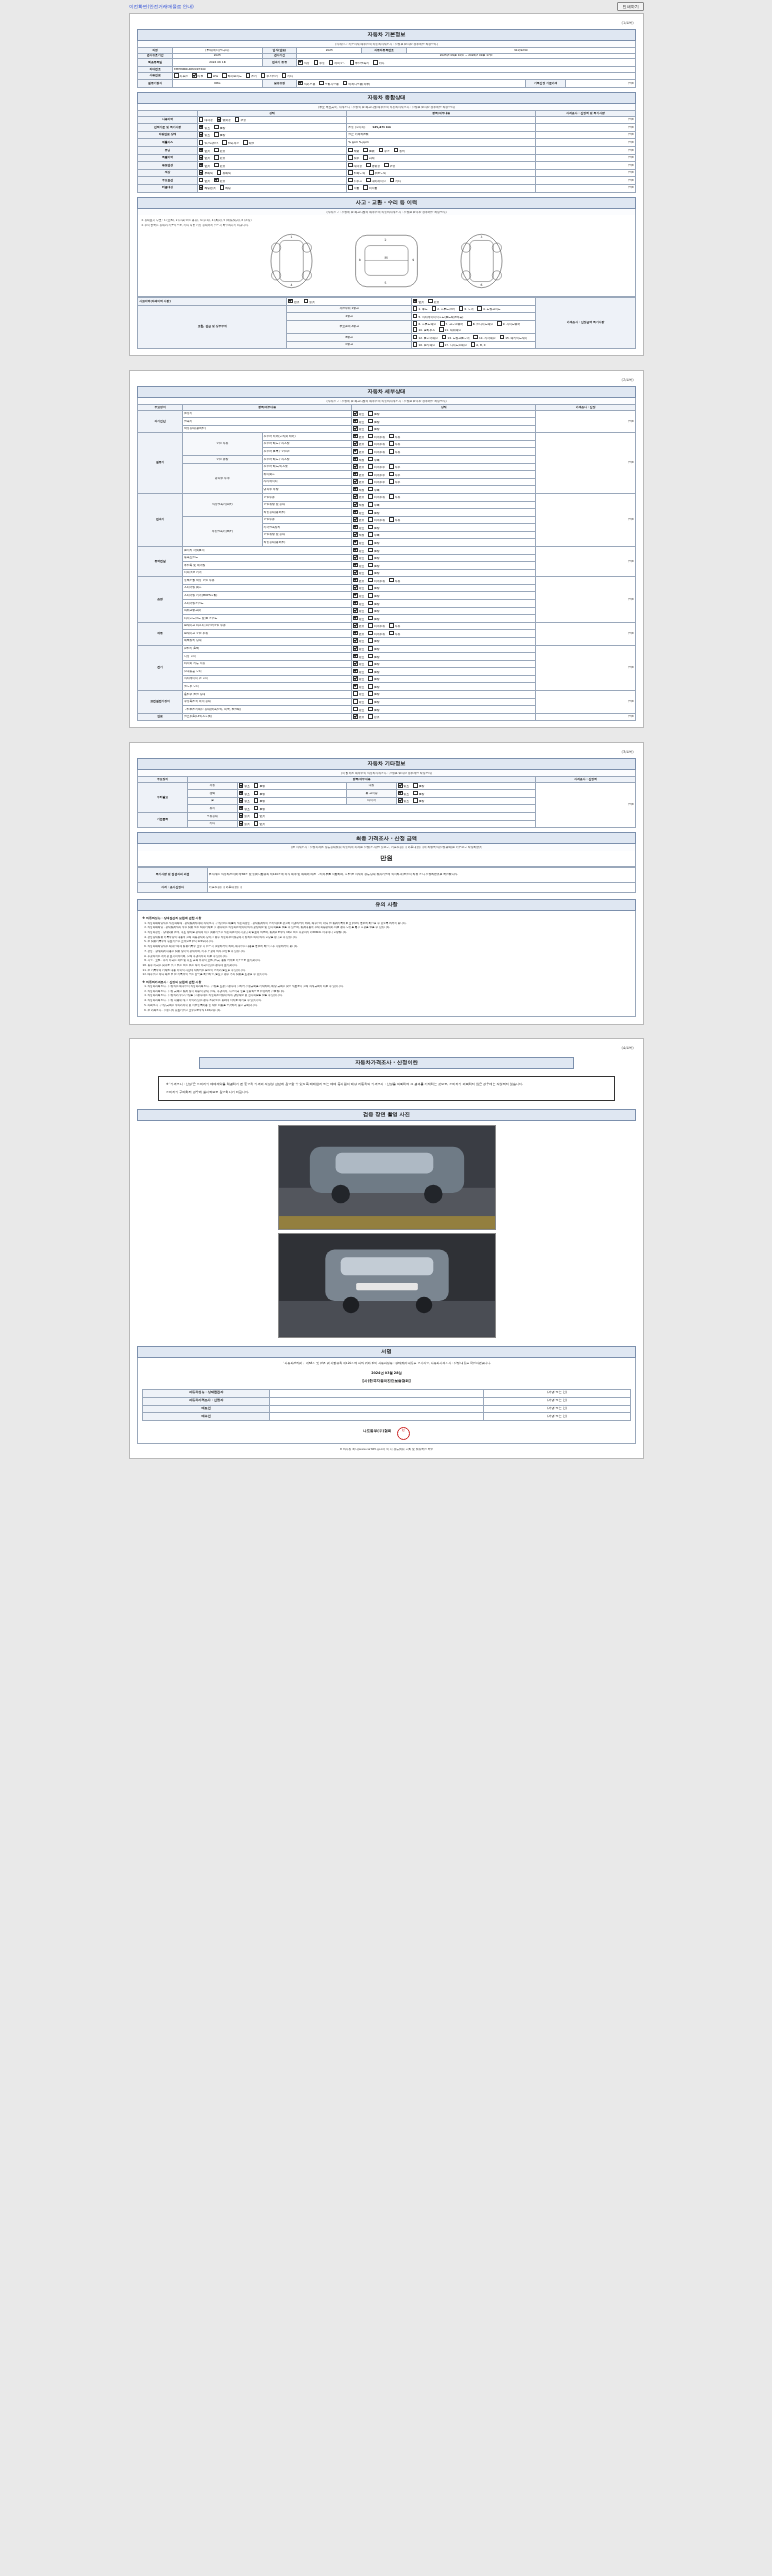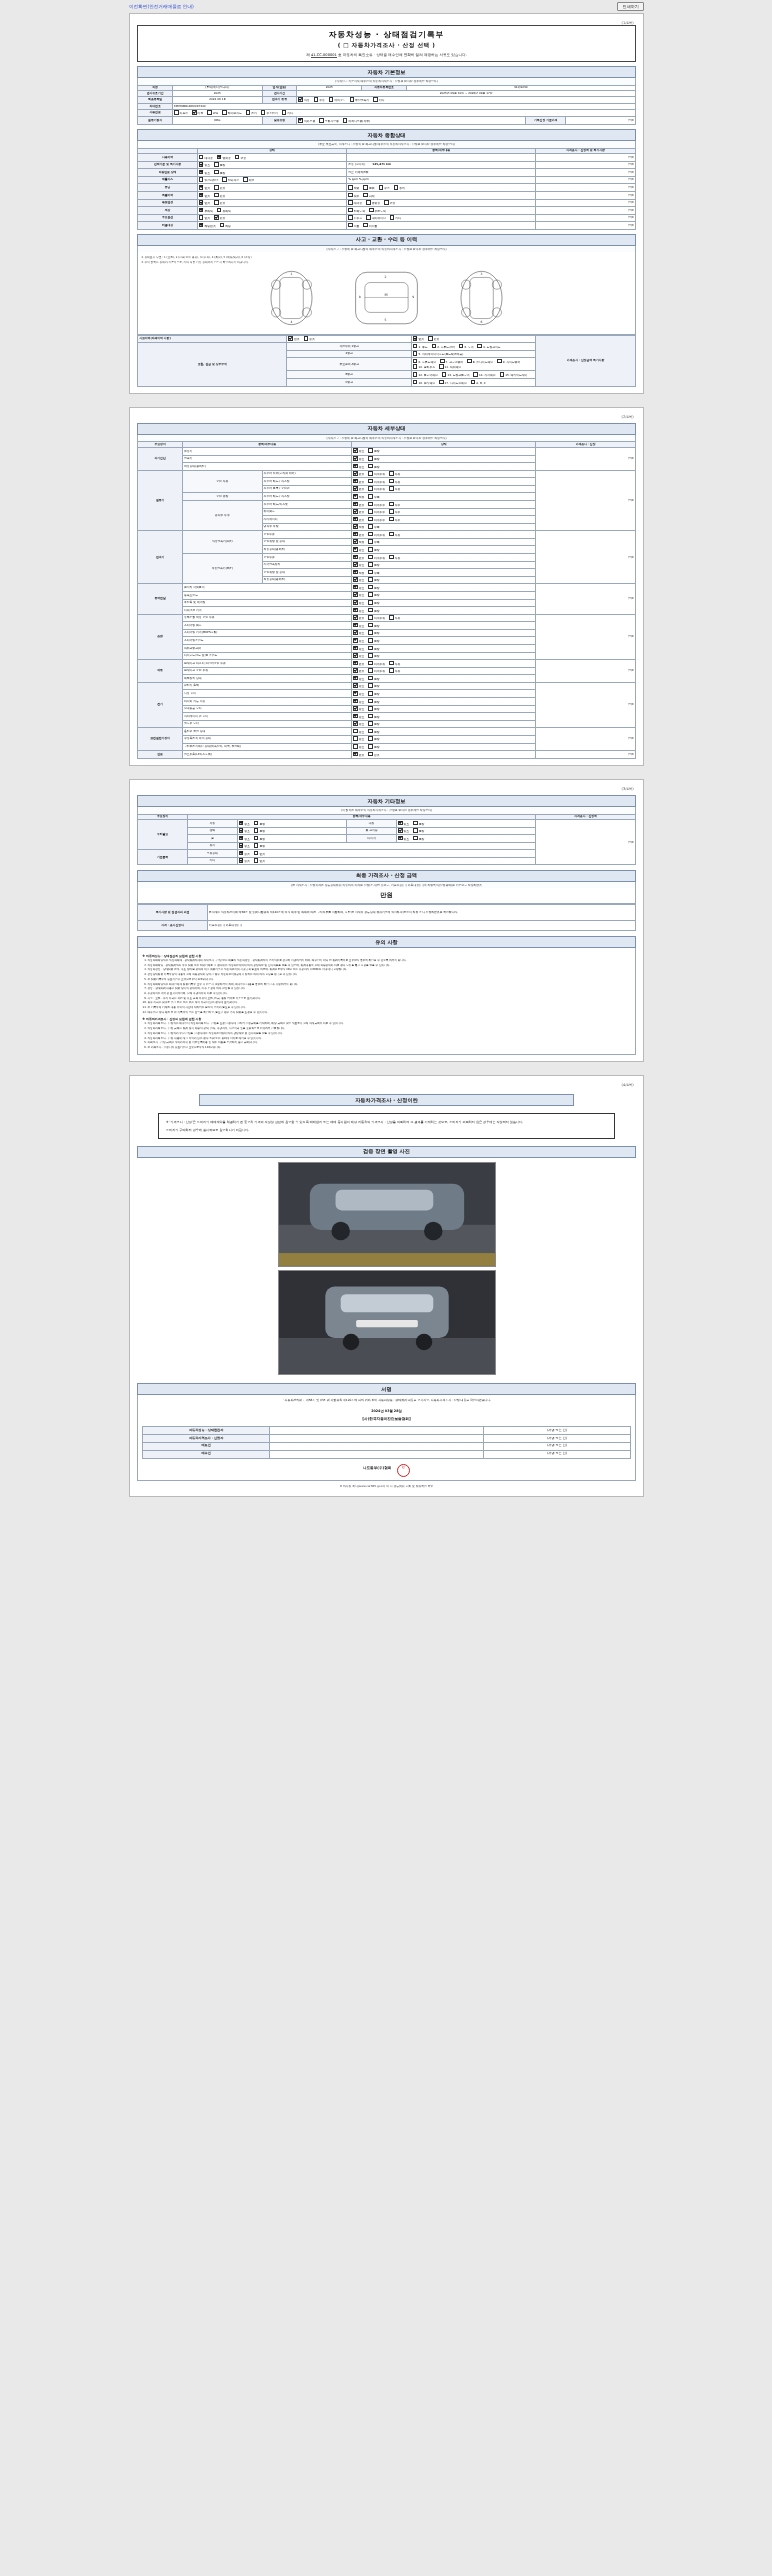--- a/index.html
+++ b/index.html
@@ -53,30 +53,20 @@
 <div class="page">
 
   <div class="topbar">
     <span>이전화면(안전거래매물로 안내)</span>
     <span class="btn">인쇄하기</span>
   </div>
 
   <div class="sheet">
     <div class="pgnum">(1/4쪽)</div>
 
-    <div class="ttl-box">
-      <div class="ttl-main">자동차성능 · 상태점검기록부</div>
-      <div class="ttl-sub">( □ 자동차가격조사 · 산정 선택 )</div>
-      <div class="ttl-line">
-        <span>제</span>
-        <span class="underline">41-CC-000001</span>
-        <span>호</span>
-        <span>자동차의 특징소유ㆍ상태를 매수인에 명확히 알려 제공하는 서류도 있습니다.</span>
-      </div>
-    </div>
 
     <div class="sec-title">자동차 기본정보</div>
     <div class="sec-note">(거래신고 기준거래 매수인의 자동차거래조사 · 산정을 받아갈 경우에만 작성보다)</div>
     <table>
       <colgroup>
           <col style="width:7%">
           <col style="width:18%">
           <col style="width:7%">
           <col style="width:13%">
           <col style="width:9%">

